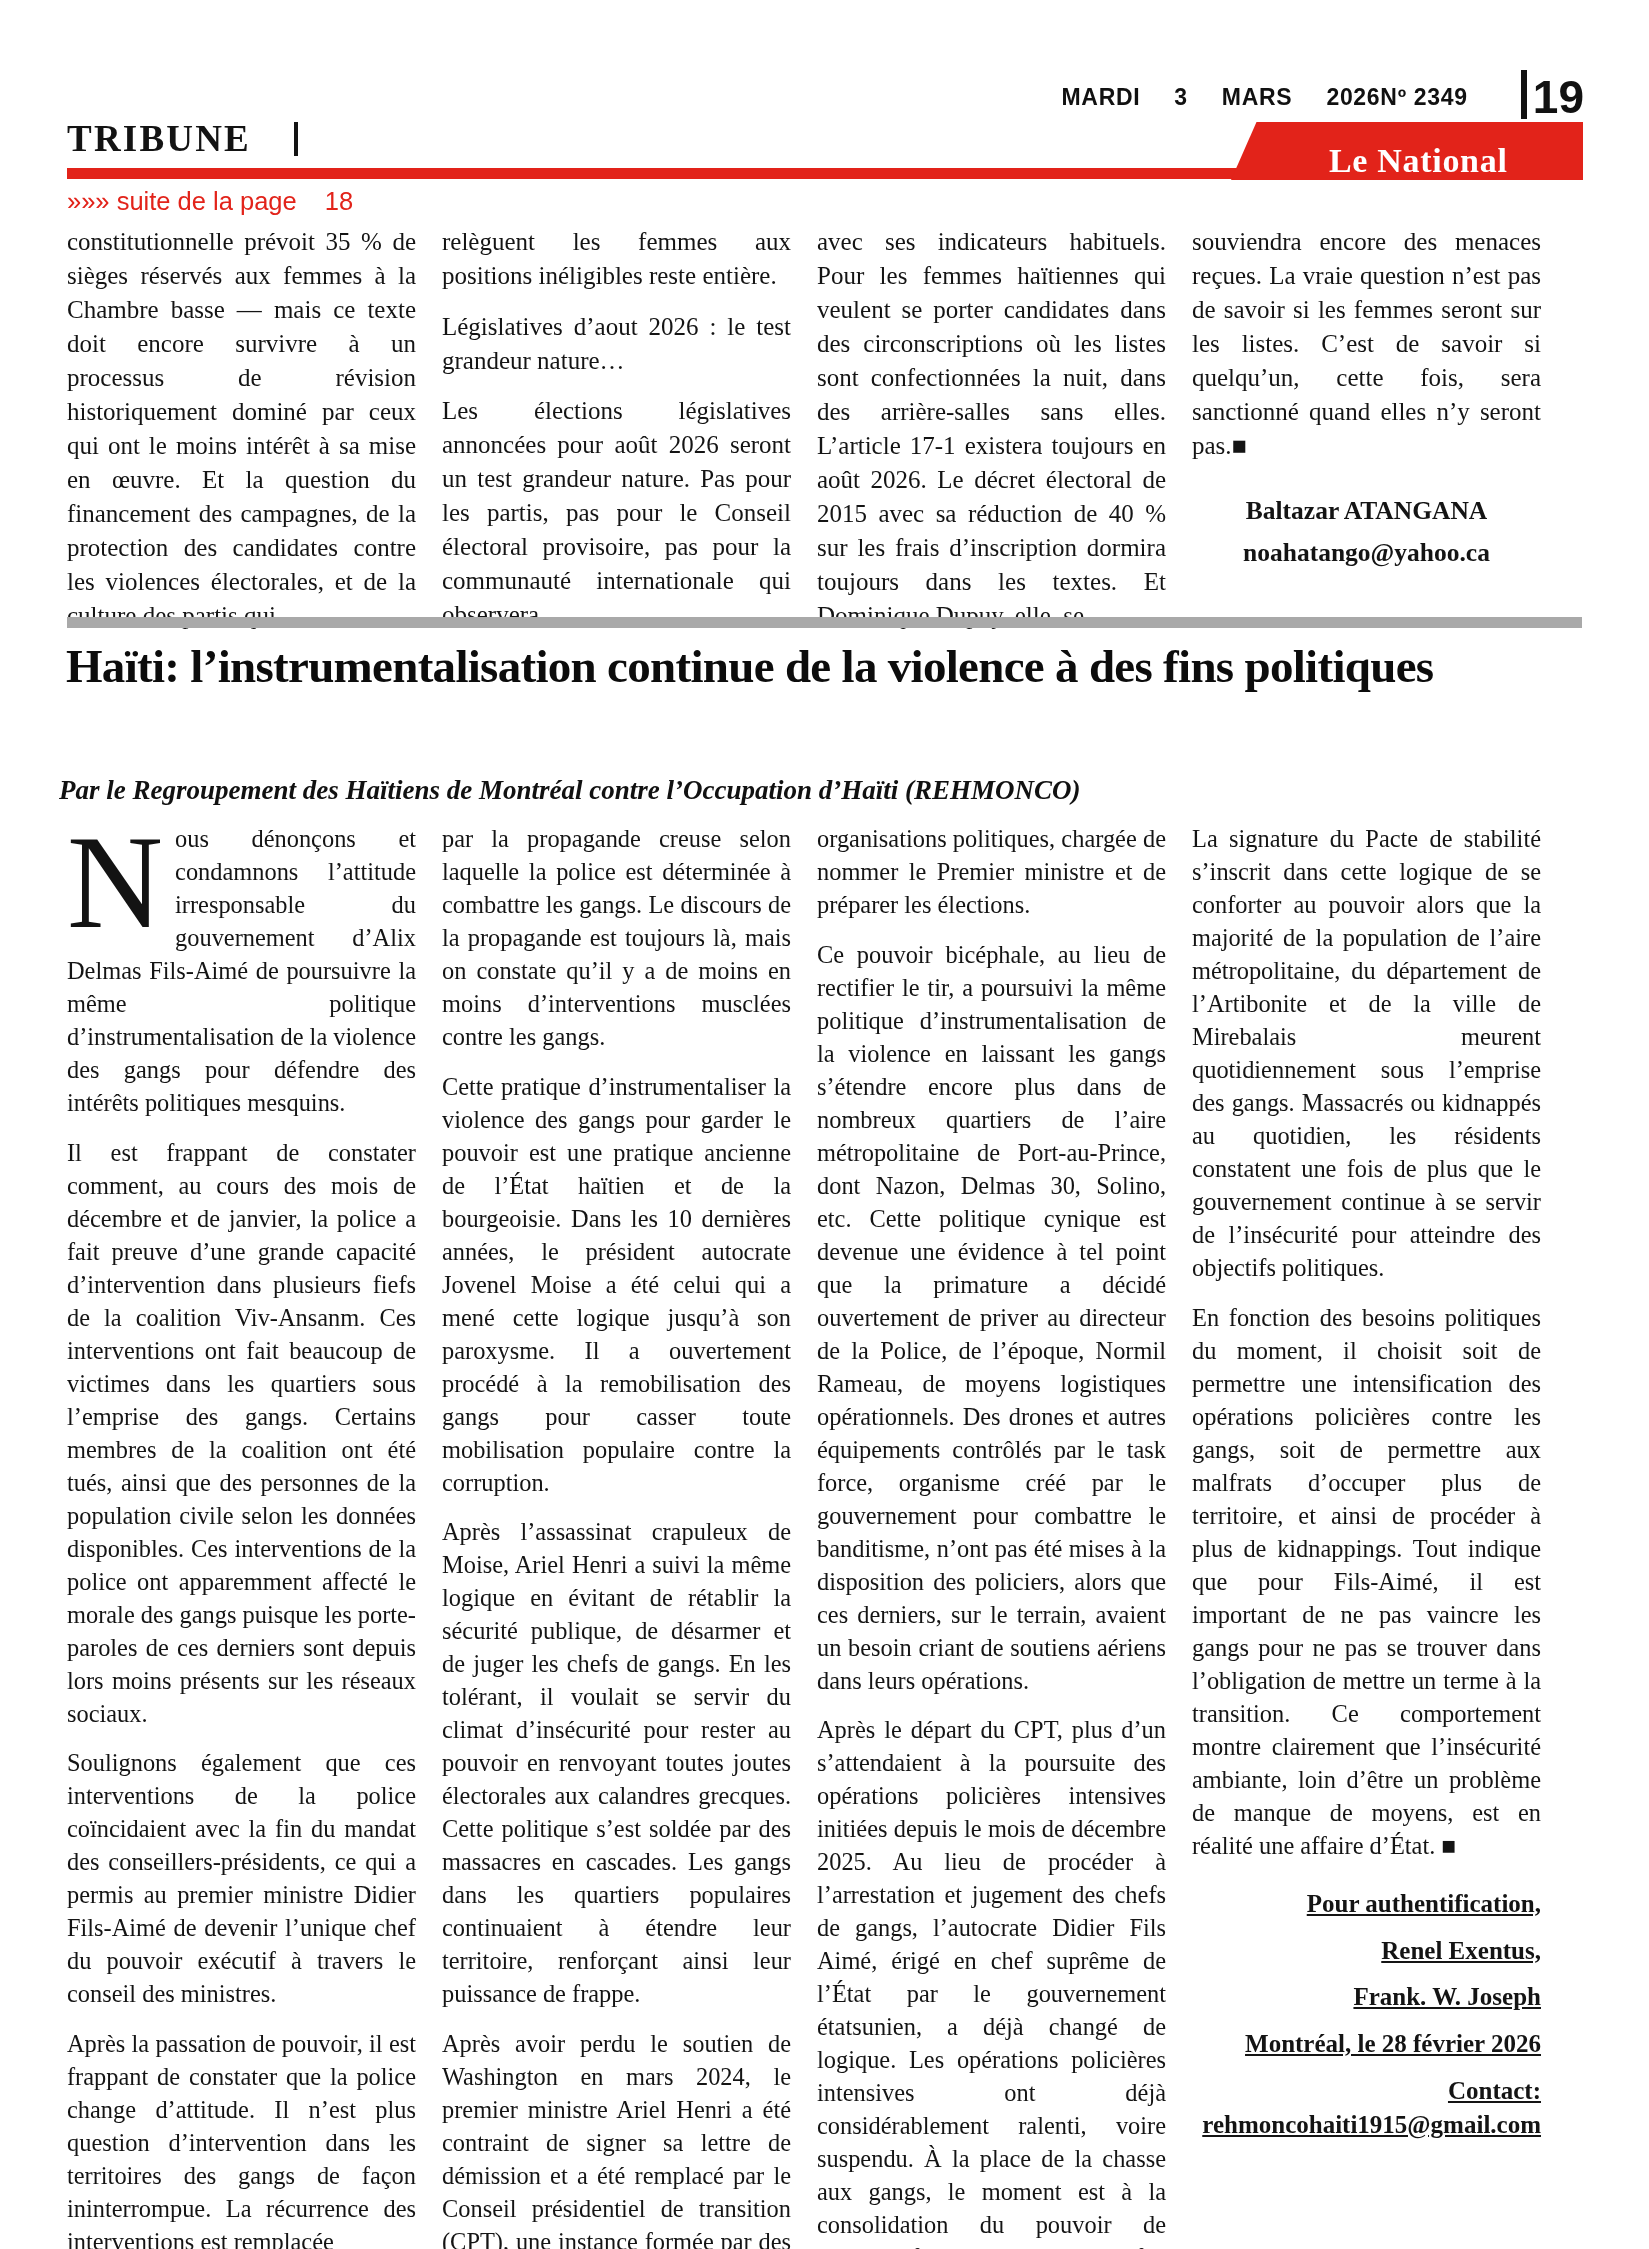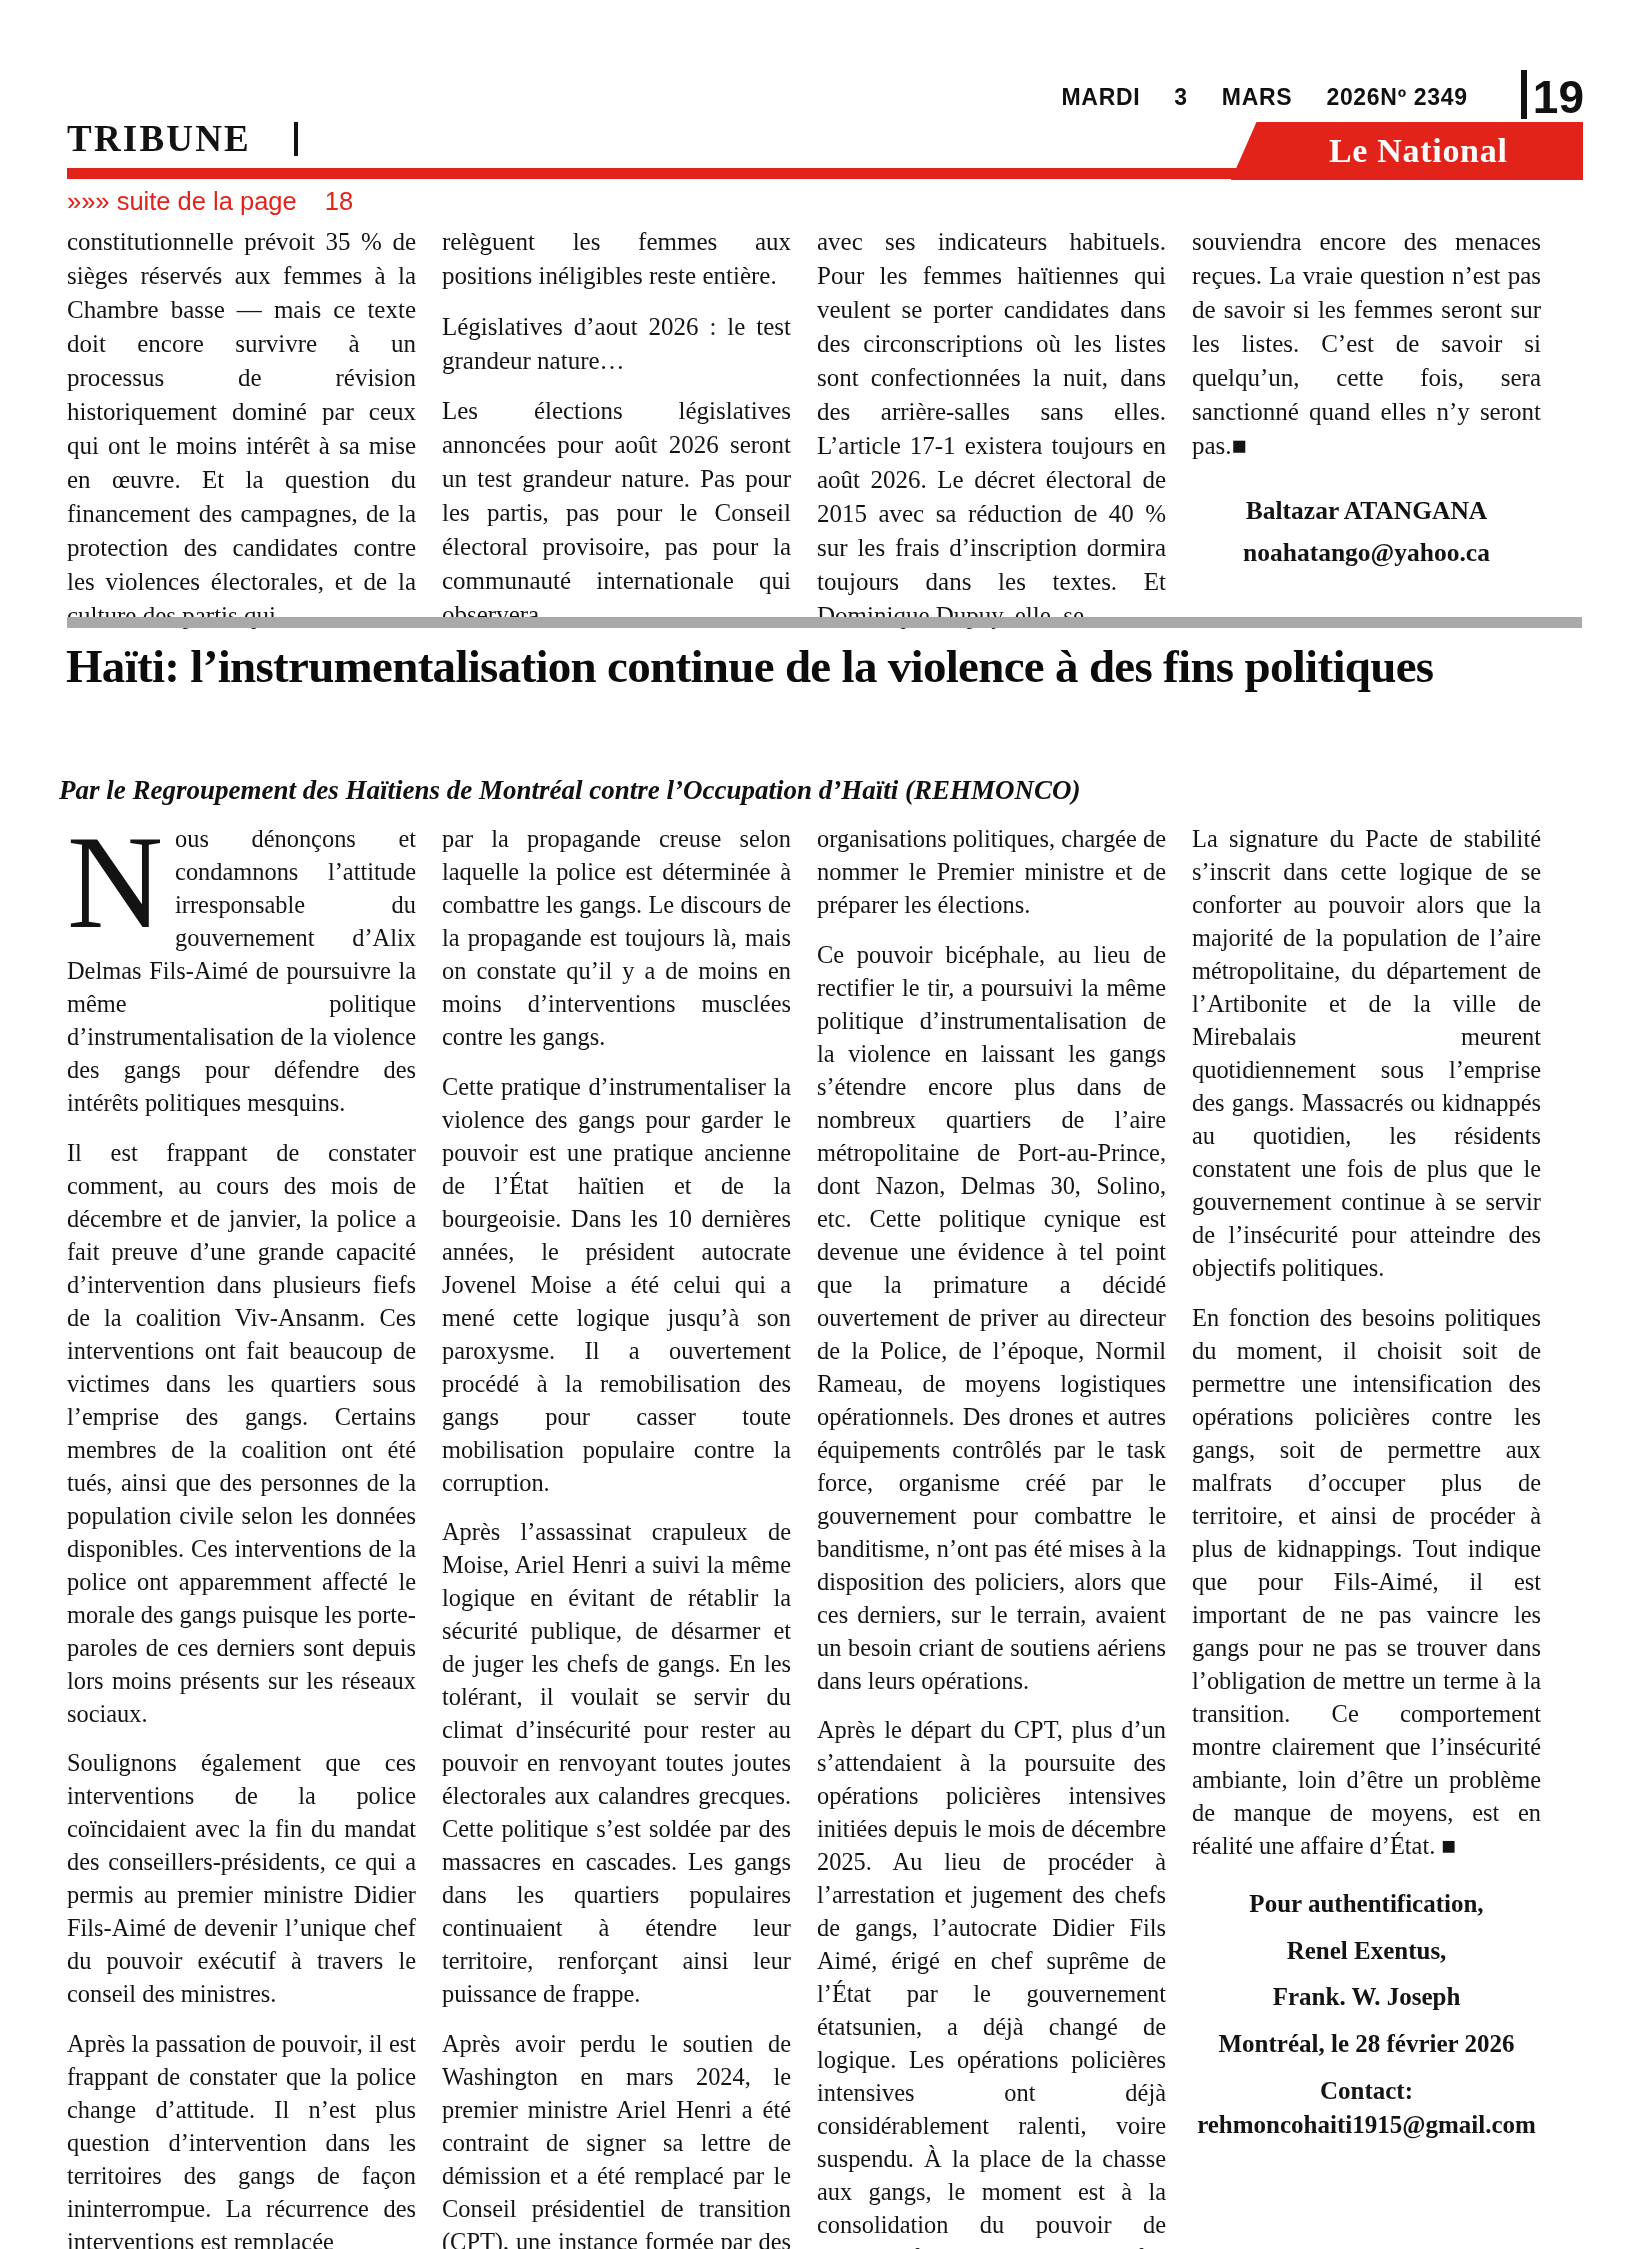--- a/index.html
+++ b/index.html
@@ -20,21 +20,21 @@
   .pagemark .pnum{font-size:46px;font-weight:700;letter-spacing:0;}
   .tribune{
     position:absolute;left:67px;top:117px;
     font-weight:700;font-size:37px;letter-spacing:2.2px;color:#131313;
   }
   .tribune .tbar{display:inline-block;width:3.7px;height:34px;background:#131313;margin-left:43px;vertical-align:-4.5px;}
   .redrule{position:absolute;left:67px;width:1515px;top:168px;height:11.2px;}
   .banner{
     position:absolute;right:67px;top:122px;width:352px;height:58px;
     clip-path:polygon(25.5px 0,100% 0,100% 100%,0 100%);
-    display:flex;align-items:center;justify-content:center;
+    display:flex;align-items:flex-end;justify-content:center;
   }
   .banner span{
     color:#fff;font-weight:700;font-size:34px;letter-spacing:0.7px;
     font-family:"Liberation Serif","DejaVu Serif",serif;padding-left:22.5px;
   }
   .suite{
     position:absolute;left:67px;top:187px;
     font-family:"Liberation Sans","DejaVu Sans",sans-serif;
     font-size:25.5px;font-weight:400;
   }
@@ -53,21 +53,21 @@
     font-weight:700;font-size:47px;line-height:64px;letter-spacing:-0.7px;color:#0c0c0c;
   }
   .byline{
     position:absolute;left:59px;top:775px;width:1515px;
     font-weight:700;font-style:italic;font-size:27px;color:#111;
   }
   .dropcap{
     float:left;font-size:133px;line-height:111px;padding:4.5px 12px 0 0;
     font-weight:400;color:#131313;
   }
-  .signature{margin-top:25.5px;text-align:center;}
+  .signature{margin-top:25.5px;text-align:right;text-decoration:underline;}
   .signature p{font-weight:700;font-size:25px;line-height:34px;margin:0 0 12.7px 0;overflow-wrap:anywhere;}
 </style>
 </head>
 <body>
 
 <div class="page">
 
   <div class="dateline">
     <span>MARDI</span>
     <span class="dpart">3</span>

